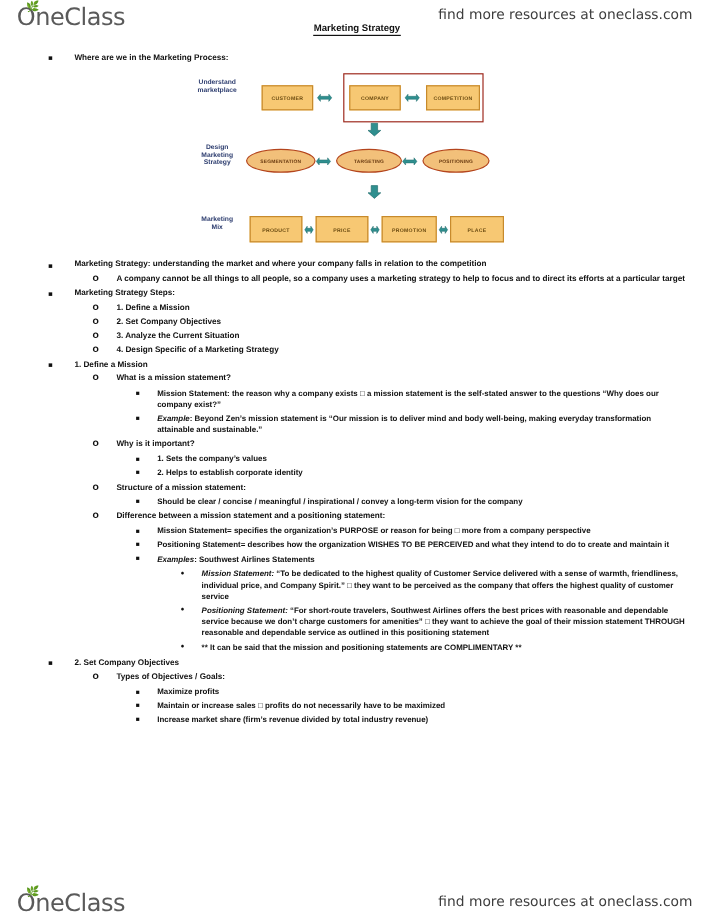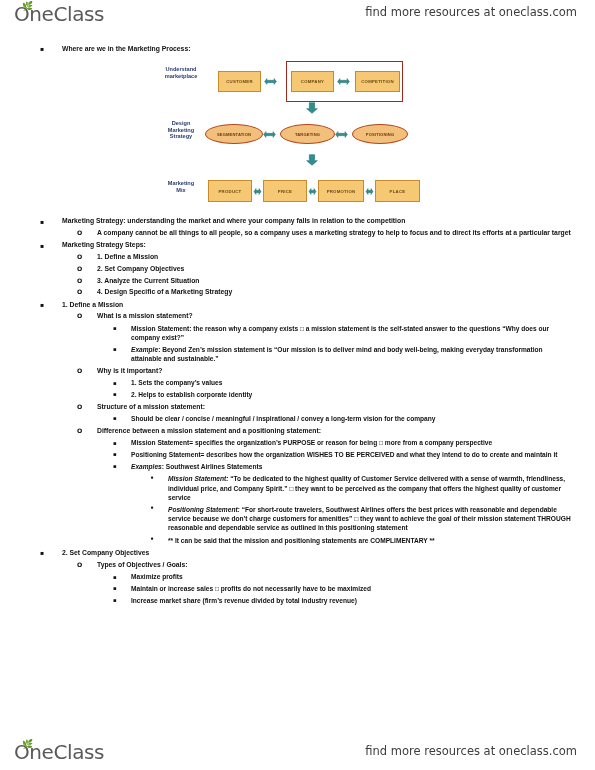--- a/index.html
+++ b/index.html
@@ -172,20 +172,23 @@
 </style>
 </head>
 <body>
 
 <div class="page-header">
   <div class="brand-logo">
     <span class="leaf">🌿</span>
     <span>OneClass</span>
   </div>
   <div class="header-promo">find more resources at oneclass.com</div>
+  <div class="doc-title">
+    <span>Marketing Strategy</span>
+  </div>
 </div>
 
 <div class="diagram">
 
   <div class="diag-label" style="top:8px;">Understand<br>marketplace</div>
   <div class="diag-label" style="top:62px;">Design<br>Marketing<br>Strategy</div>
   <div class="diag-label" style="top:122px;">Marketing<br>Mix</div>
 
   <div class="red-frame" style="left:136px; top:3px; width:117px; height:41px;"></div>
 

